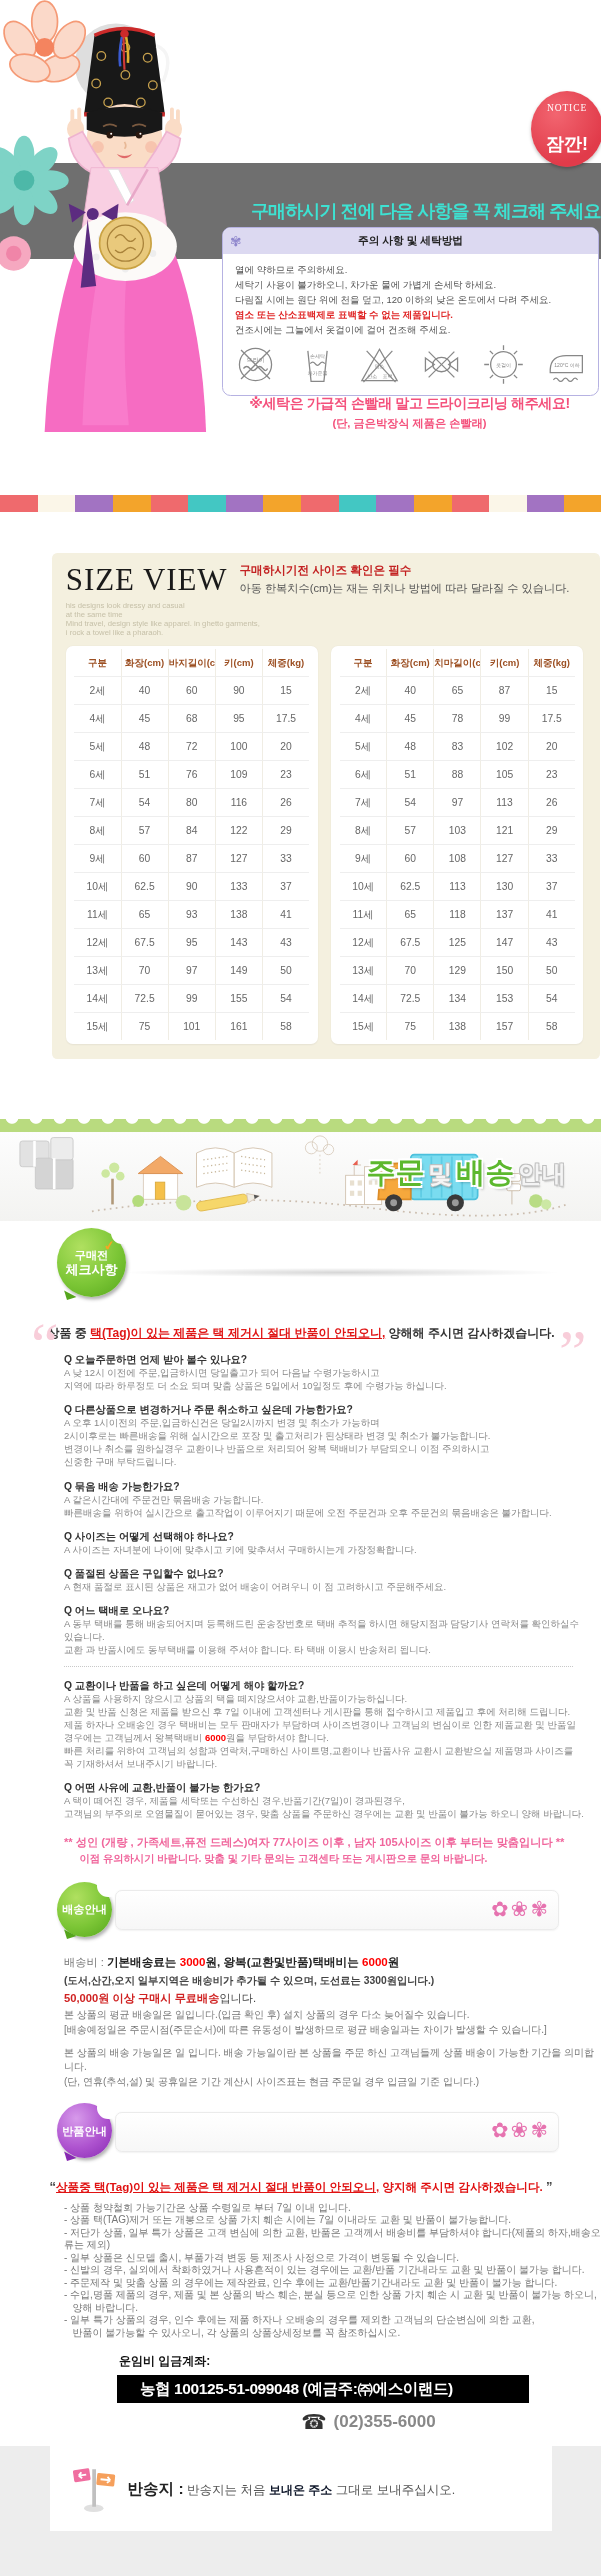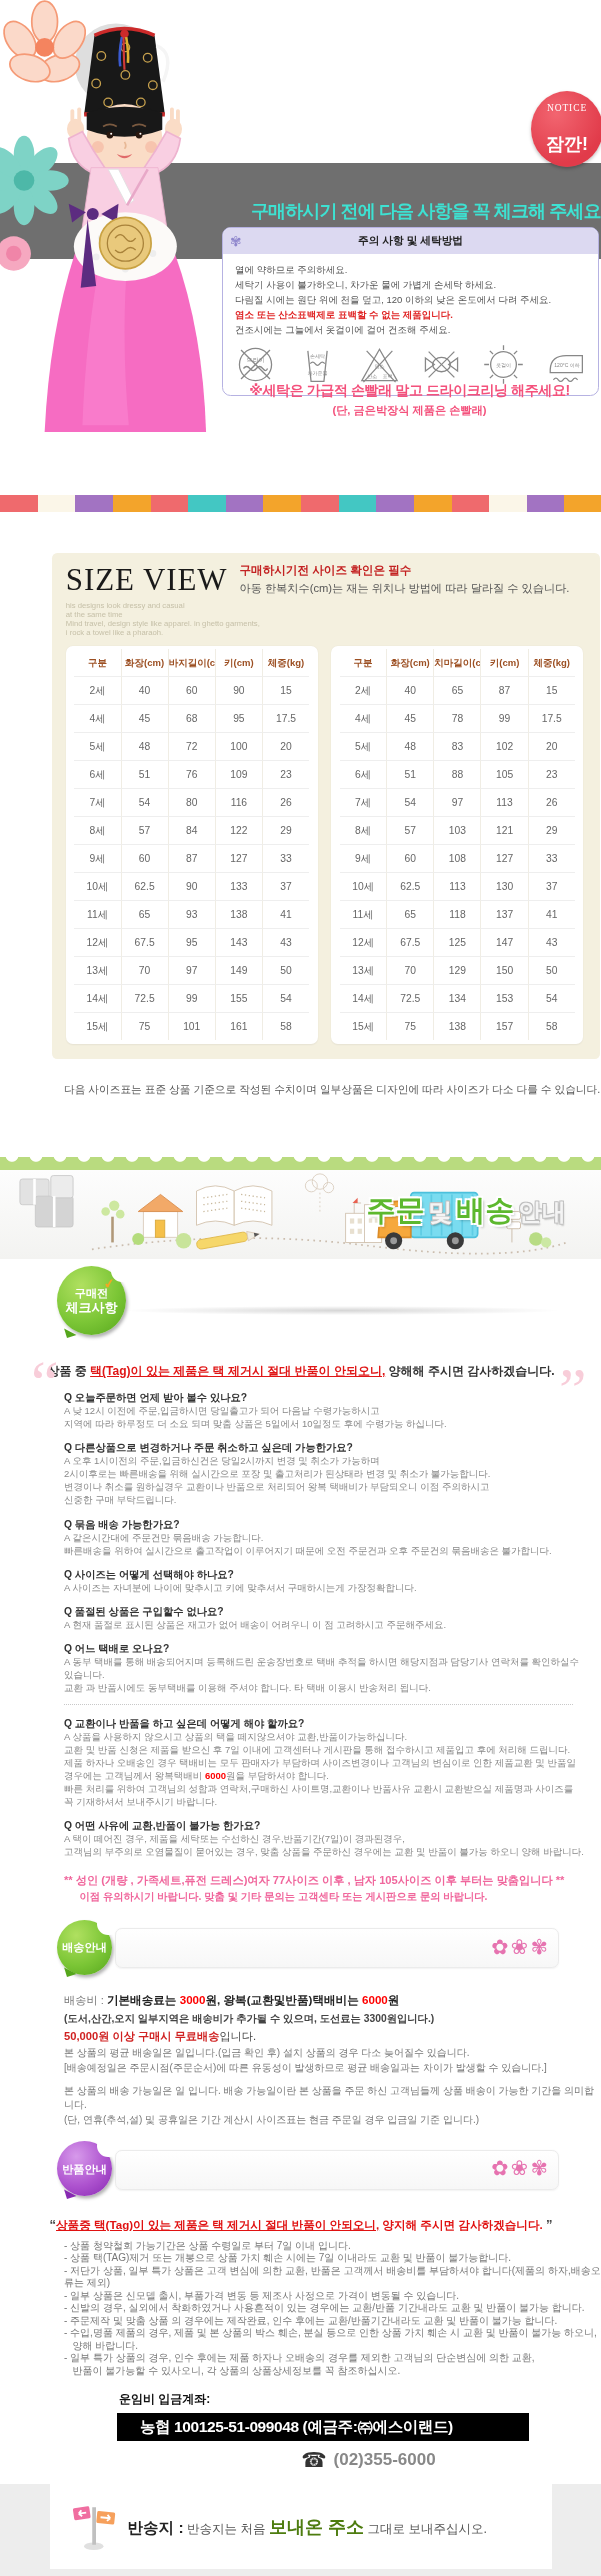--- a/index.html
+++ b/index.html
@@ -24,21 +24,21 @@
   .care-head{height:26px;background:#dcd9f1;display:flex;align-items:center;justify-content:center;
     font-size:10.7px;font-weight:bold;color:#222;position:relative;}
   .care-orn{position:absolute;left:6.9px;color:#8e86cc;font-size:13.8px;font-weight:normal;}
   .care-lines{padding:7.7px 12px 1.7px;}
   .care-line{font-size:9.5px;line-height:15px;color:#555;}
   .care-line.red{color:#e02626;font-weight:bold;}
   .care-icons{display:flex;justify-content:space-between;align-items:center;padding:3.4px 10.3px 8.6px;}
   .lic{stroke:#888;fill:none;stroke-width:1.6;}
   .itxt{font-size:7.5px;fill:#888;stroke:none;text-anchor:middle;font-family:"Liberation Sans",sans-serif;}
   .itxt-sm{font-size:6.3px;fill:#888;stroke:none;text-anchor:middle;font-family:"Liberation Sans",sans-serif;}
-  .care-warning{position:absolute;left:222px;top:382px;width:375px;text-align:center;z-index:5;}
+  .care-warning{position:absolute;left:222px;top:395px;width:375px;text-align:center;z-index:5;}
   .cw1{color:#f4517c;font-weight:bold;font-size:14px;letter-spacing:-0.4px;}
   .cw2{color:#f4517c;font-weight:bold;font-size:11.2px;margin-top:2.6px;}
 
   
   .stripes{display:flex;height:17px;margin-top:55px;}
   .stripes span{flex:1;}
 
   
   .size-panel{margin:41px 1.7px 0 52px;background:#f4f0df;border-radius:5.2px;padding:10.3px 17px 15.5px 13.8px;}
   .size-head{display:flex;gap:12px;align-items:flex-start;}
@@ -124,21 +124,21 @@
   .phone-row{margin:6.9px 0 0 301px;display:flex;align-items:center;}
   .phone-icon{font-size:20.6px;color:#333;margin-right:6.9px;}
   .phone-num{font-size:17px;color:#888;font-weight:bold;}
 
   
   .bottom-area{margin-top:12px;background:#ededed;padding:0 50px 47px;}
   .bottom-box{background:#fff;padding:13.8px 22.3px 15.5px;}
   .signpost-row{display:flex;align-items:center;gap:10.3px;margin-top:3.4px;}
   .rs-label{font-size:15.5px;color:#222;}
   .rs-body{font-size:12.5px;color:#555;}
-  .blue{color:#4d7c0f;font-size:18px;}
+  .blue{color:#0f172a;font-size:12px;}
 </style>
 </head>
 <body>
 
 <div class="page">
 
   <section class="hero">
     <div class="band">
       <span class="band-text">구매하시기 전에 다음 사항을 꼭 체크해 주세요!</span>
     </div>
@@ -535,21 +535,20 @@
           <div class="srow">
             <div class="scell">15세</div>
             <div class="scell">75</div>
             <div class="scell">138</div>
             <div class="scell">157</div>
             <div class="scell">58</div>
           </div>
         </div>
     </div>
   </section>
-  <div class="size-footnote">다음 사이즈표는 표준 상품 기준으로 작성된 수치이며 일부상품은 디자인에 따라 사이즈가 다소 다를 수 있습니다.</div>
 
   <section>
     <div class="scallop"></div>
     <div class="illus-wrap">
       <svg class="illus" width="567" height="96" viewBox="0 0 660 112">
         <g fill="#e2e2e2" stroke="#c8c8c8">
           <rect x="12" y="14" width="34" height="30" rx="3"></rect>
           <rect x="30" y="34" width="44" height="36" rx="3" fill="#d4d4d4"></rect>
           <rect x="48" y="10" width="26" height="26" rx="3" fill="#ececec"></rect>
           <line x1="29" y1="14" x2="29" y2="44" stroke="#fff" stroke-width="3"></line>

